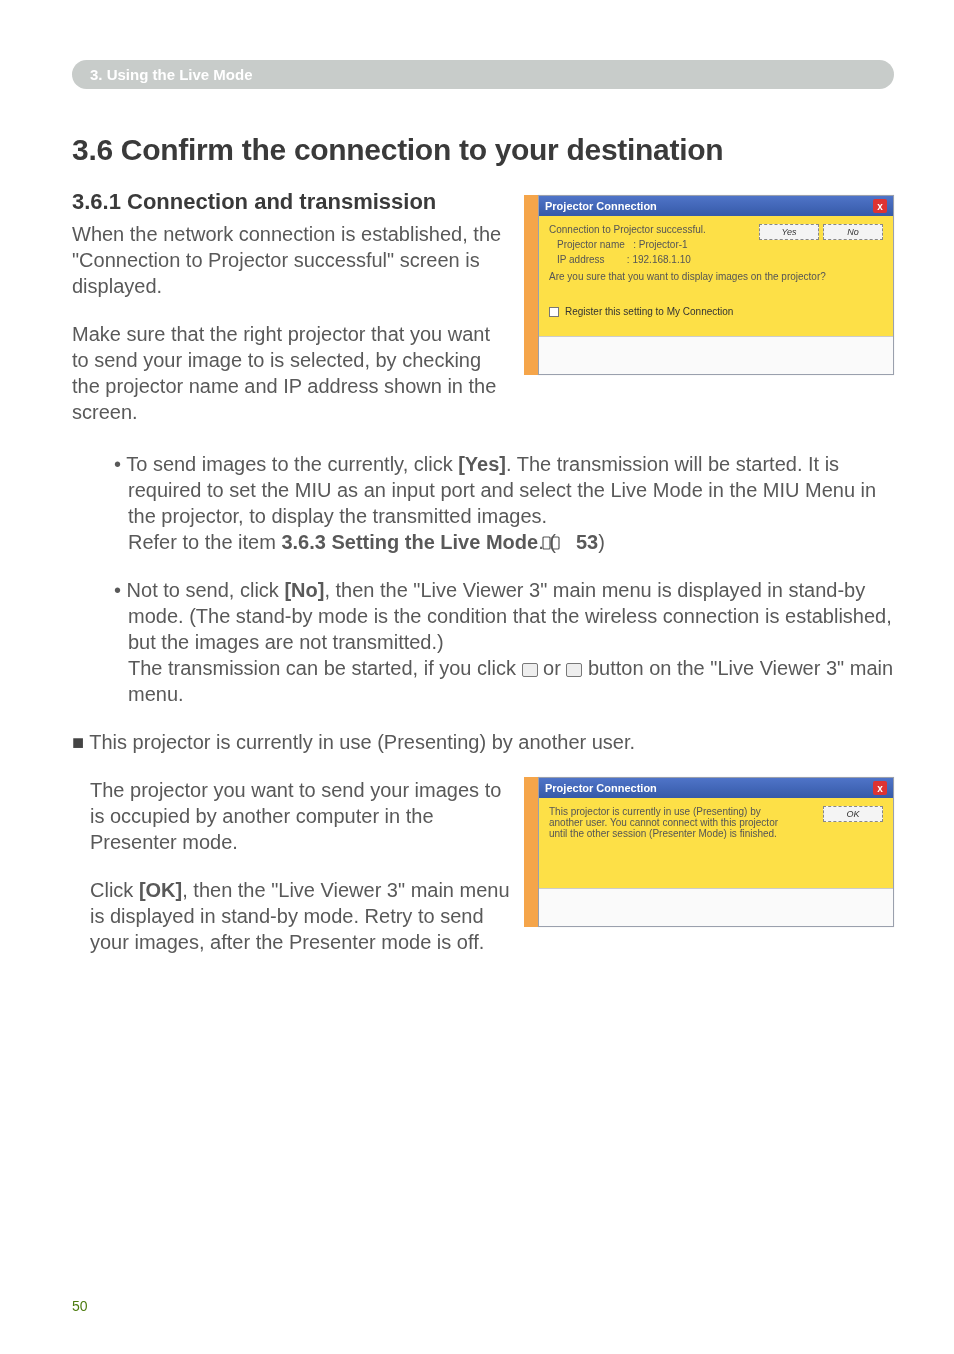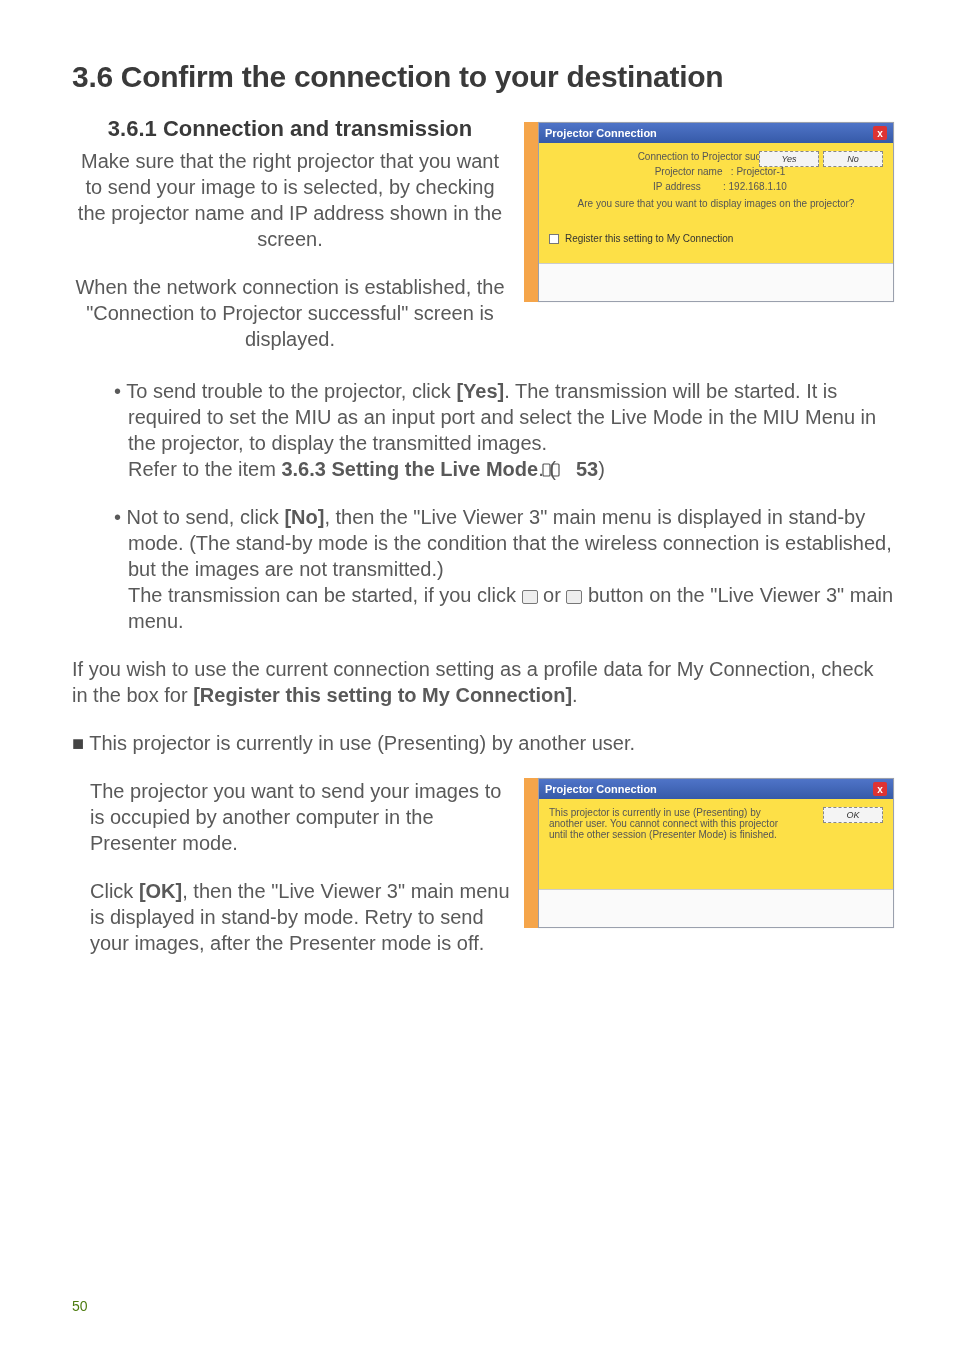--- a/index.html
+++ b/index.html
@@ -26,21 +26,21 @@
     letter-spacing: -0.3px;
   }
 
   h2.subhead {
     font-size: 22px;
     font-weight: 900;
     color: #3a3a3a;
     margin-bottom: 6px;
   }
 
-  .row1 { display: flex; gap: 16px; align-items: flex-start; text-align: center; }
+  .row1 { display: flex; gap: 16px; align-items: flex-start; }
   .row1 .textcol { flex: 1; }
   .row1 .imgcol { flex: 0 0 356px; }
 
   p.body {
     font-size: 20px;
     line-height: 1.30;
     color: #595959;
     margin-bottom: 22px;
   }
 
@@ -120,28 +120,29 @@
     position: absolute;
     bottom: 40px; left: 72px;
     font-size: 14px; color: #4d7c0f;
   }
 </style>
 </head>
 <body>
 
 <div class="page">
 
+  <div class="section-bar">3. Using the Live Mode</div>
 
   <h1 class="title">3.6 Confirm the connection to your destination</h1>
 
   <div class="row1">
     <div class="textcol">
       <h2 class="subhead">3.6.1 Connection and transmission</h2>
+      <p class="body">When the network connection is established, the "Connection to Projector successful" screen is displayed.</p>
       <p class="body">Make sure that the right projector that you want to send your image to is selected, by checking the projector name and IP address shown in the screen.</p>
-      <p class="body">When the network connection is established, the "Connection to Projector successful" screen is displayed.</p>
     </div>
     <div class="imgcol">
       <div class="dialog-wrap" style="margin-top:6px;">
         <div class="orange-local"></div>
         <div class="dialog">
           <div class="titlebar">
             <span>Projector Connection</span>
             <span class="x">x</span>
           </div>
           <div class="content">
@@ -165,36 +166,33 @@
             </div>
           </div>
           <div class="footer"></div>
         </div>
       </div>
     </div>
   </div>
 
   <div class="bullets" style="margin-top:4px;">
     <p class="body">
-      <span>• To send trouble to the projector, click </span><span class="bold">[Yes]</span><span>. The transmission will be started. It is required to set the MIU as an input port and select the Live Mode in the MIU Menu in the projector, to display the transmitted images.</span><br>
+      <span>• To send images to the currently, click </span><span class="bold">[Yes]</span><span>. The transmission will be started. It is required to set the MIU as an input port and select the Live Mode in the MIU Menu in the projector, to display the transmitted images.</span><br>
       <span>Refer to the item </span><span class="bold">3.6.3 Setting the Live Mode</span><span>. (</span><span class="bookicon"><svg viewBox="0 0 18 14">
             <rect x="1" y="1" width="7" height="12" rx="1" fill="none" stroke="#555" stroke-width="1.2"></rect>
             <rect x="10" y="1" width="7" height="12" rx="1" fill="none" stroke="#555" stroke-width="1.2"></rect>
           </svg></span><span class="bold" style="">53</span><span>)</span>
     </p>
 
     <p class="body">
       <span>• Not to send, click </span><span class="bold">[No]</span><span>, then the "Live Viewer 3" main menu is displayed in stand-by mode. (The stand-by mode is the condition that the wireless connection is established, but the images are not transmitted.)</span><br>
       <span>The transmission can be started, if you click </span><span class="playicon"></span><span> or </span><span class="monicon"></span><span> button on the "Live Viewer 3" main menu.</span>
     </p>
   </div>
 
-  <p class="body">
-    <span>If you wish to use the current connection setting as a profile data for My Connection, check in the box for </span><span class="bold">[Register this setting to My Connection]</span><span>.</span>
-  </p>
 
 
   <p class="body squarebullet"><span>This projector is currently in use (Presenting) by another user.</span></p>
 
   <div class="tsrow">
     <div class="tstext">
       <p class="body">The projector you want to send your images to is occupied by another computer in the Presenter mode.</p>
       <p class="body">
         <span>Click </span><span class="bold">[OK]</span><span>, then the "Live Viewer 3" main menu is displayed in stand-by mode. Retry to send your images, after the Presenter mode is off.</span>
       </p>

